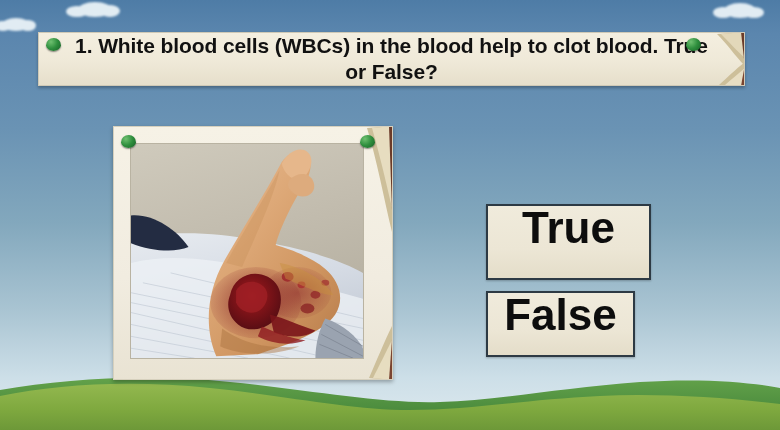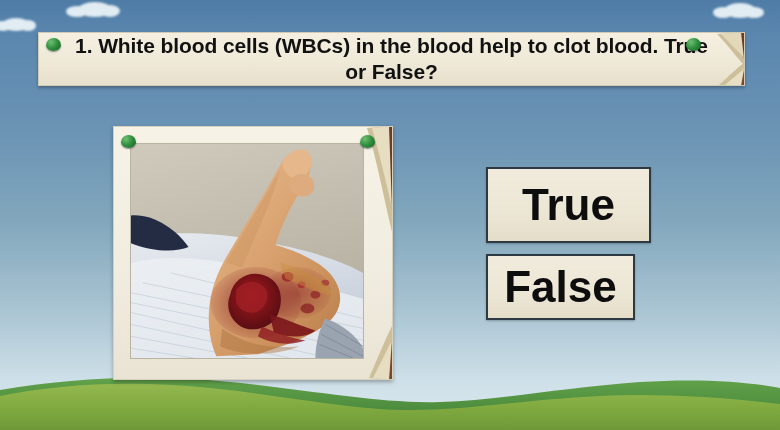--- a/index.html
+++ b/index.html
@@ -149,24 +149,24 @@
   }
   #curl-photo-top { top: -1px; height: 120px; }
   #curl-photo-bottom { bottom: -1px; height: 60px; }
 
   
   .answer-btn {
     position: absolute;
     background: linear-gradient(to bottom, #f0ebdc 0%, #ece6d5 60%, #e4ddc9 100%);
     border: 2px solid #2d3a44;
     display: flex;
-    align-items: center;
     justify-content: center;
     cursor: pointer;
     box-shadow: 0 1px 2px rgba(0,0,0,0.25);
+    margin-top: 37px;
   }
   .answer-btn span {
     font-size: 44px;
     font-weight: bold;
     color: #0d0d0d;
     letter-spacing: 0px;
     line-height: 1;
   }
 
   #btn-true  { left: 486px; top: 167px; width: 165px; height: 76px; }

